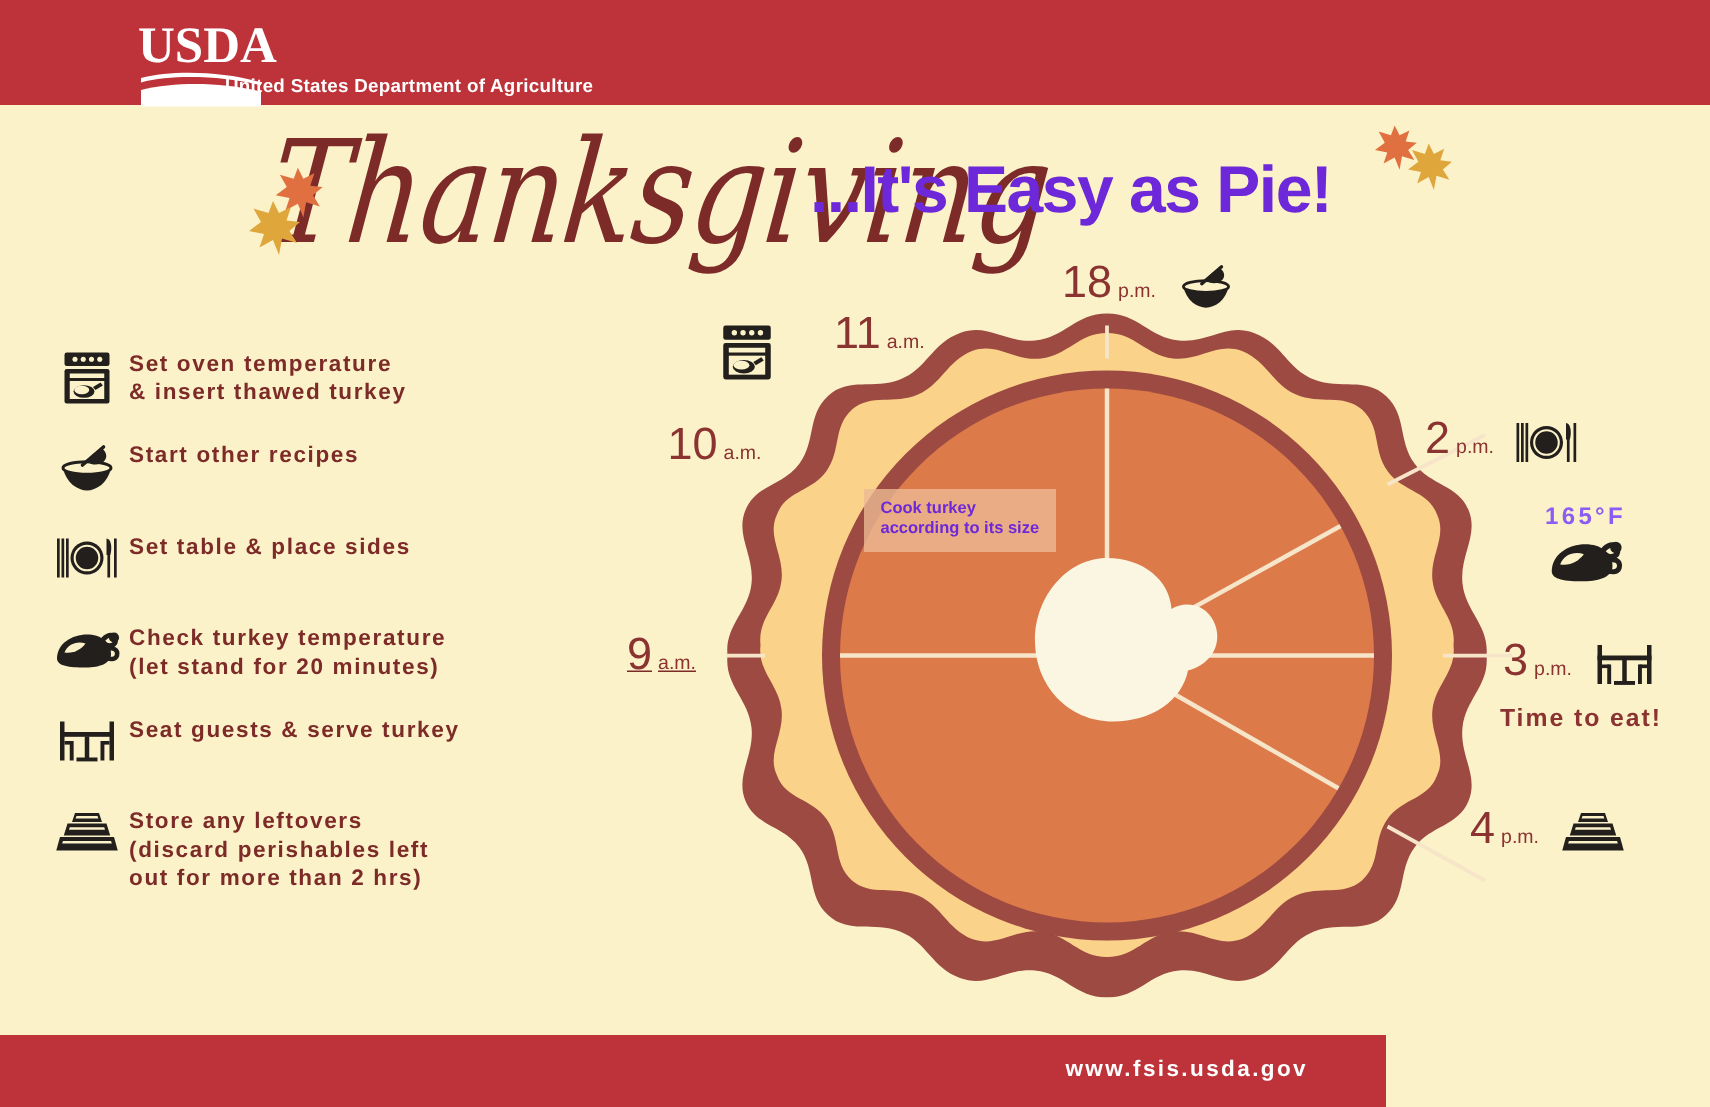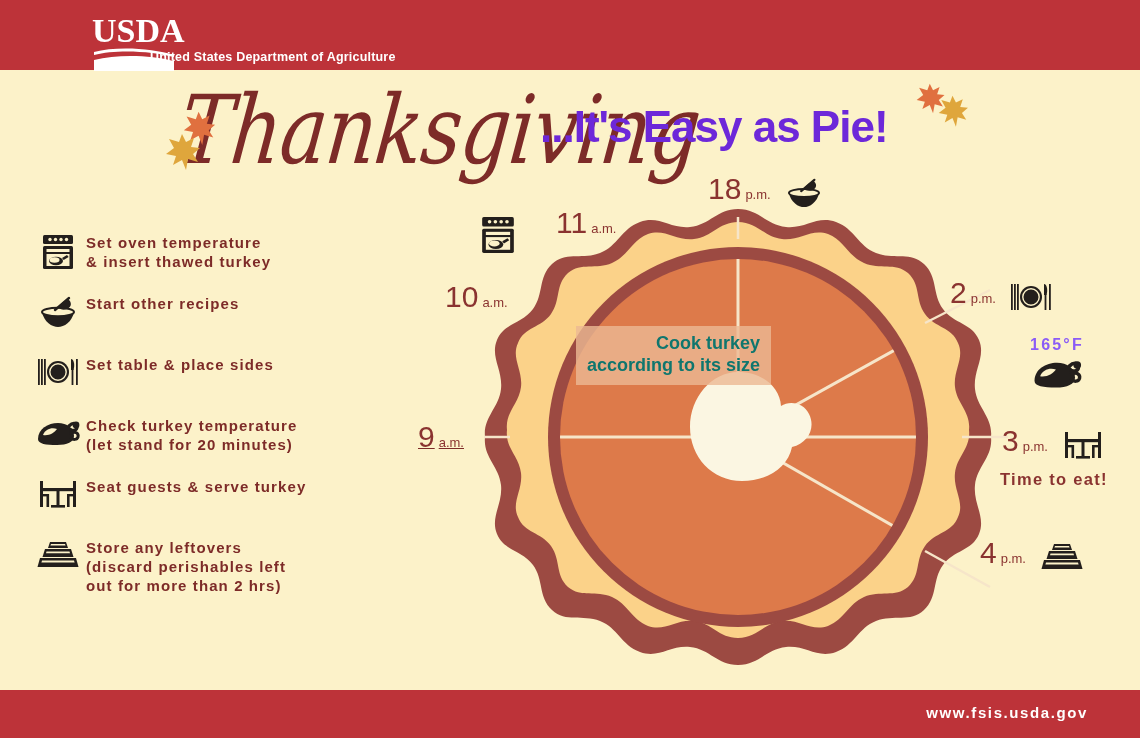--- a/index.html
+++ b/index.html
@@ -126,26 +126,26 @@
     position: absolute;
     left: 470px; top: 195px;
     width: 540px; height: 470px;
   }
   #pie-svg { position: absolute; left: 0; top: 0; }
 
   #cook-callout {
     position: absolute;
     left: 106px; top: 131px;
     background: rgba(236,185,148,0.80);
-    color: #0f766e;
-    font-family: "Liberation Sans", sans-serif;
-    font-weight: bold;
-    font-size: 18px;
+    color: #6d28d9;
+    font-family: "Liberation Sans", sans-serif;
+    font-weight: bold;
+    font-size: 11px;
     line-height: 1.22;
-    text-align: right;
+    text-align: left;
     padding: 7px 11px 8px 11px;
     white-space: pre-line;
   }
 
   
   .clock-label {
     position: absolute;
     white-space: nowrap;
     color: #7d2b28;
     font-family: "Liberation Sans", sans-serif;
@@ -200,21 +200,21 @@
     font-size: 16.5px;
     letter-spacing: 1.3px;
     color: #8a3330;
     white-space: nowrap;
   }
 
   
   #footer-band {
     position: absolute;
     left: 0; bottom: 0;
-    width: 1140px; height: 48px;
+    width: 924px; height: 48px;
     background: #bd3339;
   }
   #footer-url {
     position: absolute;
     right: 52px; top: 14px;
     font-family: "Liberation Sans", sans-serif;
     font-weight: bold;
     font-size: 15px;
     letter-spacing: 1.6px;
     color: #ffffff;

